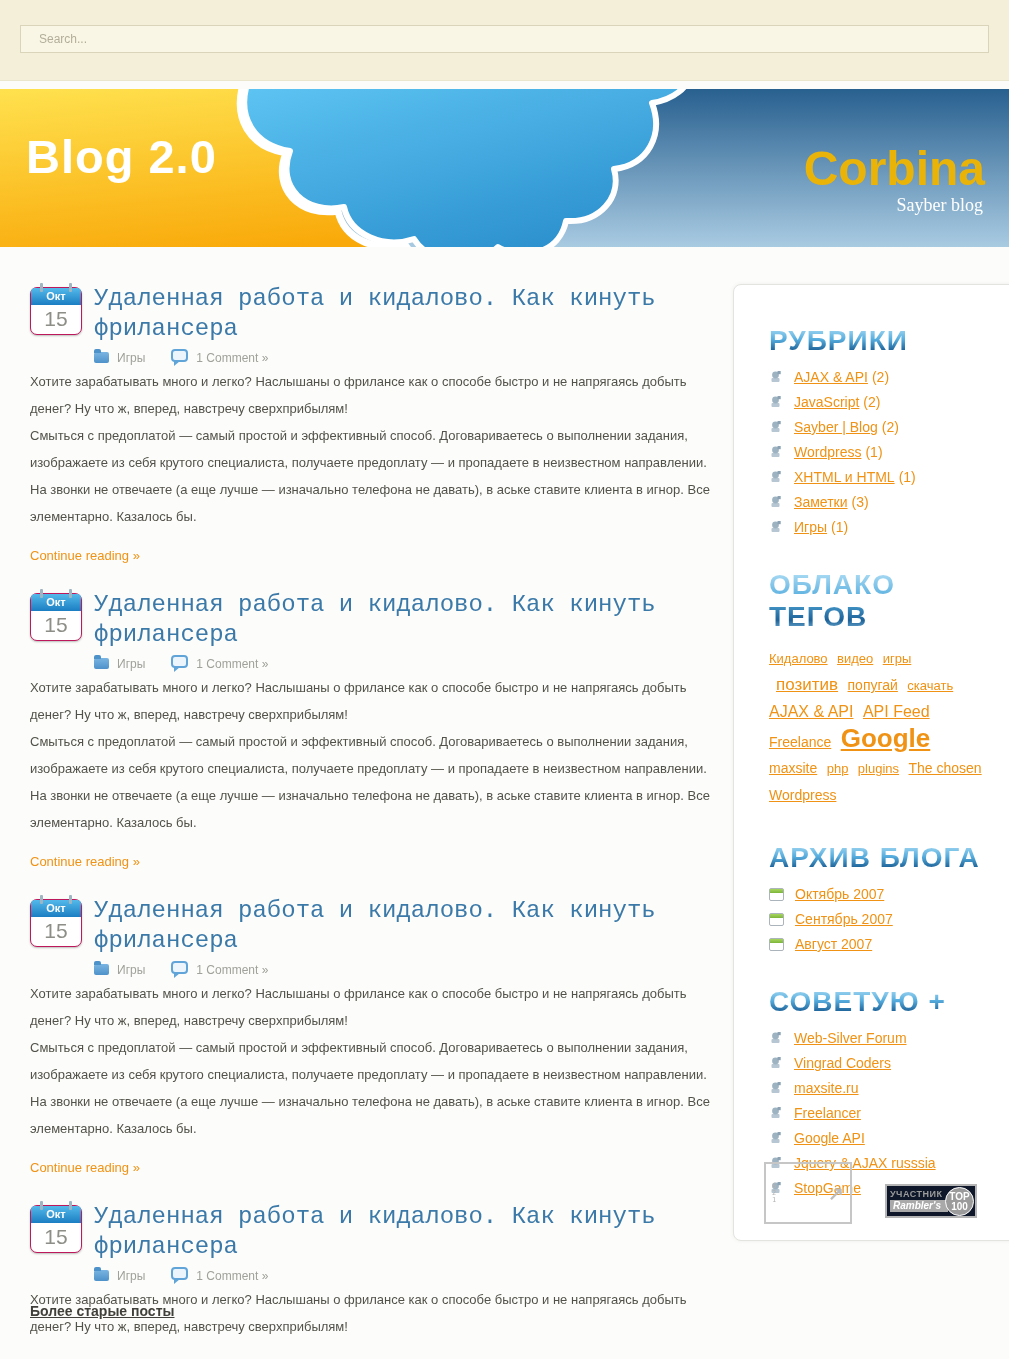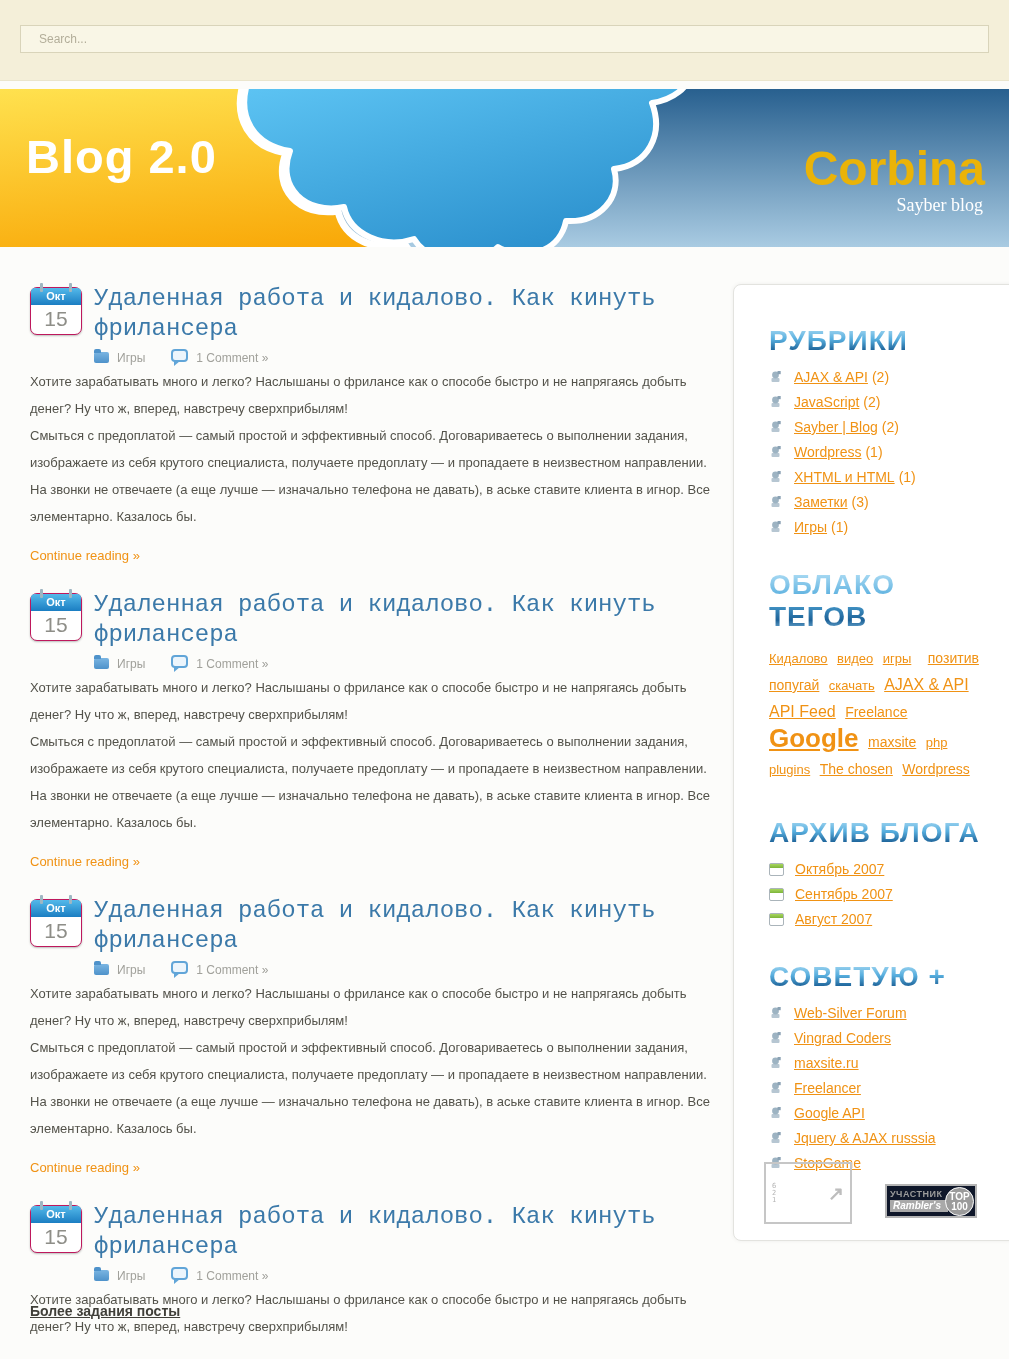--- a/index.html
+++ b/index.html
@@ -237,21 +237,21 @@
 
             <p>Хотите зарабатывать много и легко? Наслышаны о фрилансе как о способе быстро и не напрягаясь добыть денег? Ну что ж, вперед, навстречу сверхприбылям!</p>
           </div>
         <div class="more-row">
           <a class="more">Continue reading »</a>
         </div>
       </article>
     </div>
 
   <div class="older-row">
-    <a class="older">Более задания посты</a>
+    <a class="older">Более старые посты</a>
   </div>
 
   <aside class="panel">
 
     <div class="side-section">
       <h3 class="side-title">РУБРИКИ</h3>
       <ul class="side-list">
 
           <li>
             <svg class="hand-icon" width="14" height="14" viewBox="0 0 14 14">
@@ -336,21 +336,21 @@
       <h3 class="side-title">ОБЛАКО ТЕГОВ</h3>
       <div class="tagcloud">
         
       
           <a class="tag" style="font-size: 13px;">Кидалово</a>
         
           <a class="tag" style="font-size: 13px;">видео</a>
         
           <a class="tag" style="font-size: 13px;">игры</a>
         
-          <a class="tag" style="font-size: 14px; padding-left: 7px;">позитив</a>
+          <a class="tag" style="font-size: 17px; padding-left: 7px;">позитив</a>
         
           <a class="tag" style="font-size: 14px;">попугай</a>
         
           <a class="tag" style="font-size: 13px;">скачать</a>
         
           <a class="tag" style="font-size: 16px;">AJAX &amp; API</a>
         
           <a class="tag" style="font-size: 16px;">API Feed</a>
         
           <a class="tag" style="font-size: 14px;">Freelance</a>

